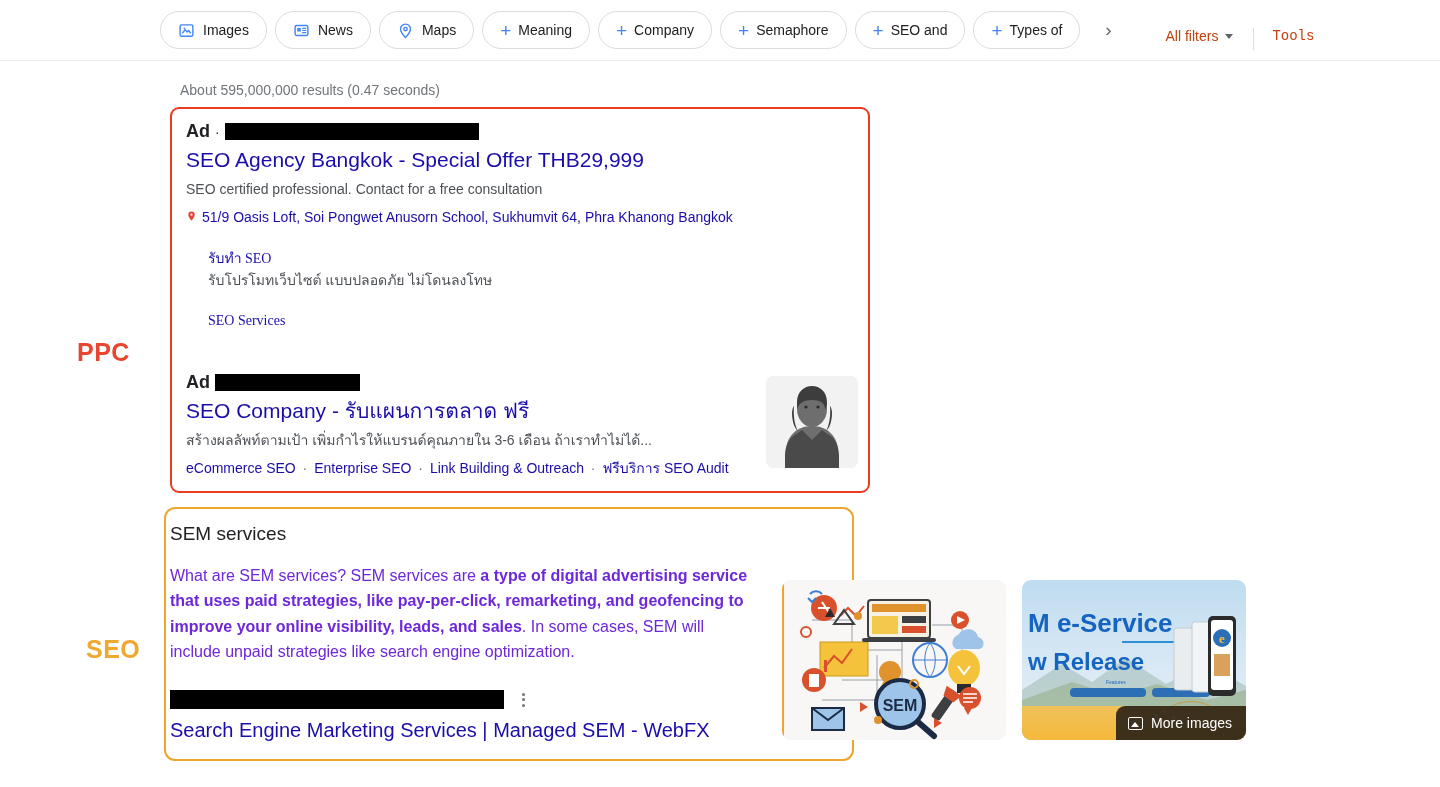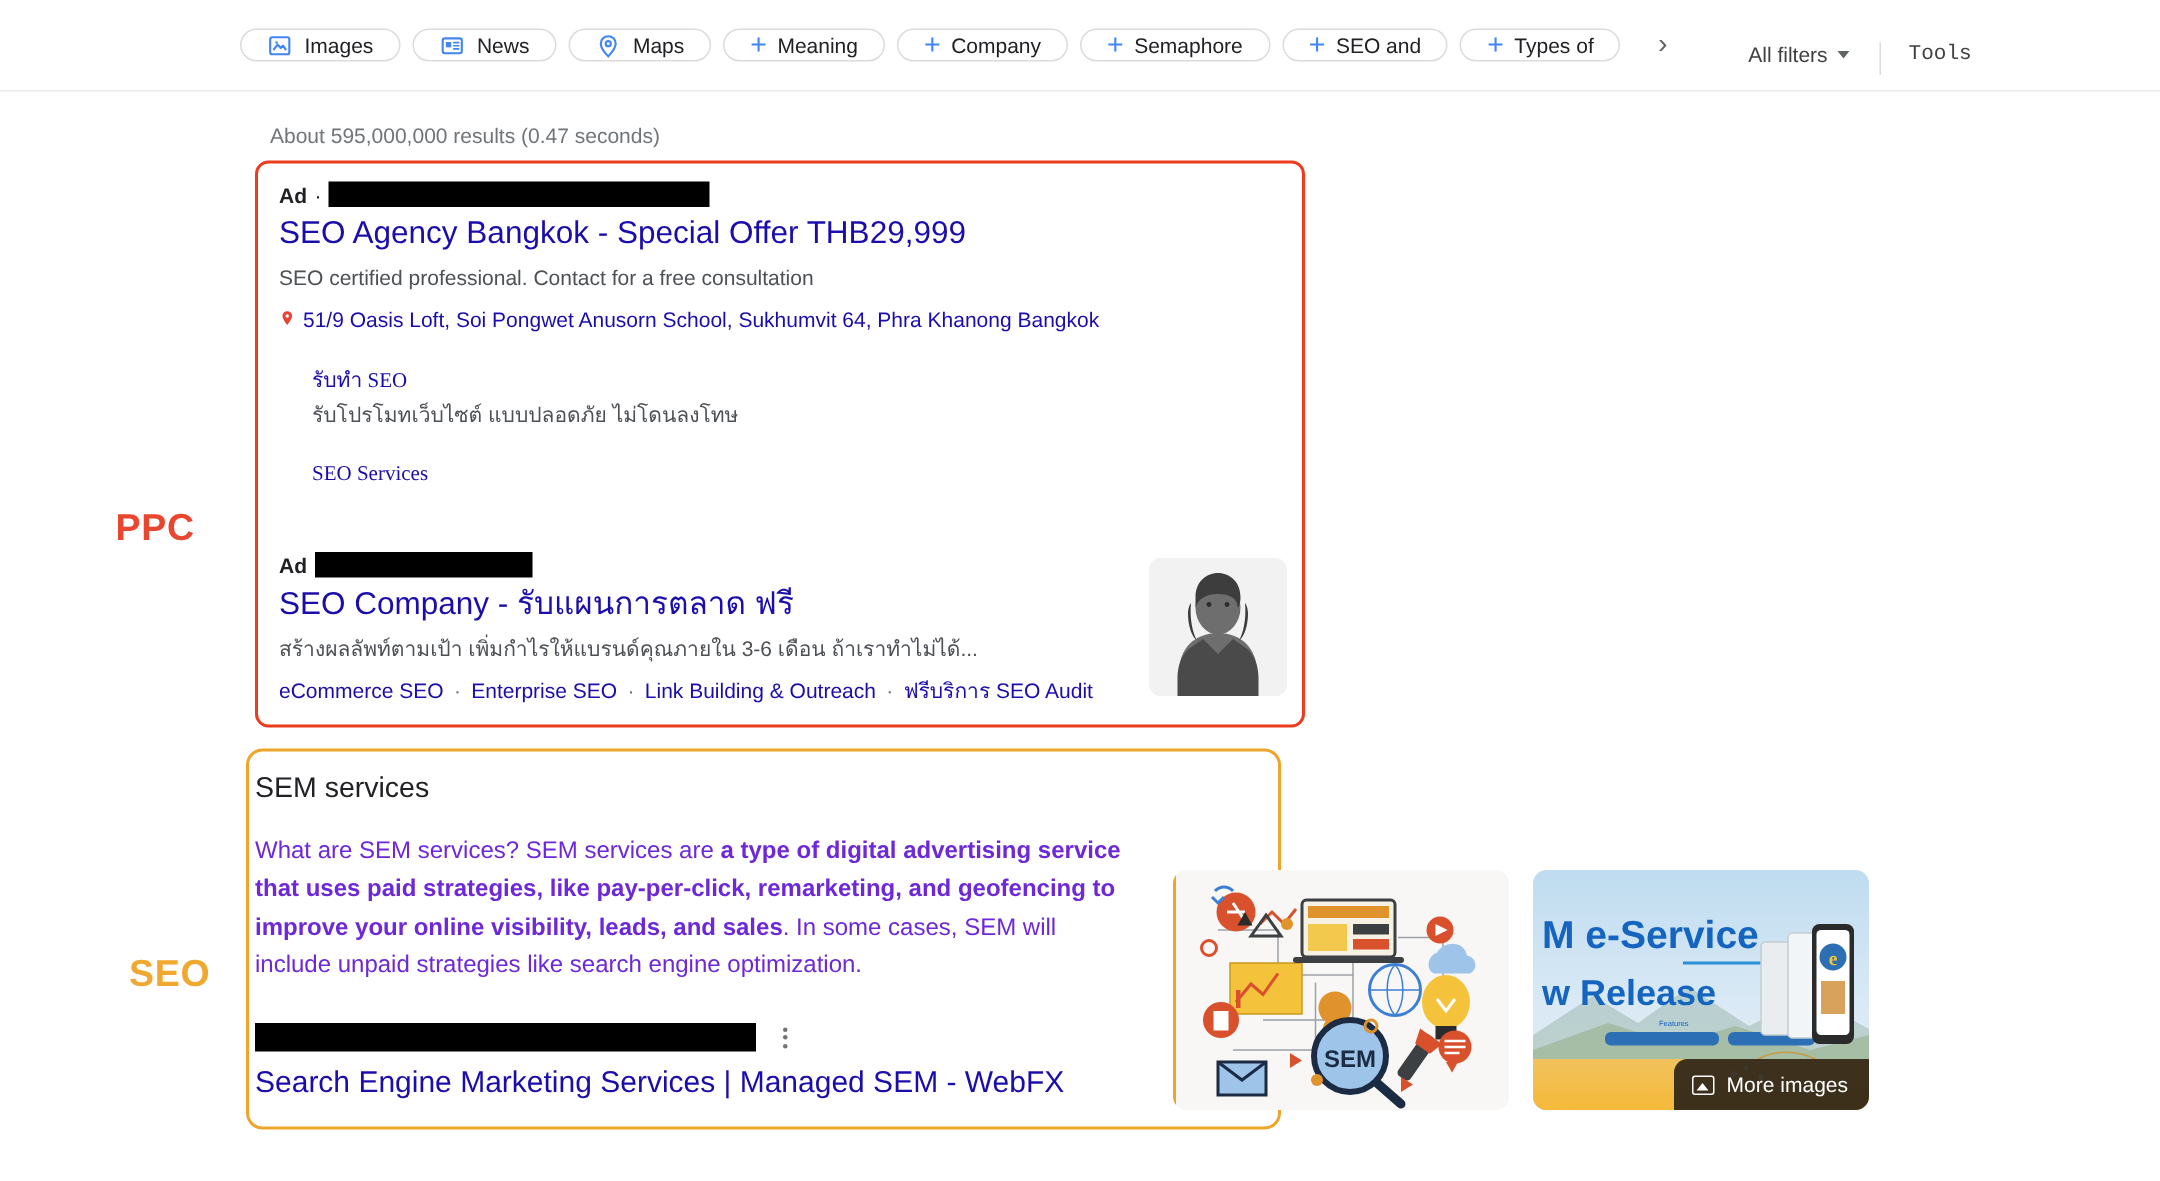--- a/index.html
+++ b/index.html
@@ -17,21 +17,21 @@
     position: relative;
     height: 61px;
     border-bottom: 1px solid #ebebeb;
     display: flex;
     align-items: center;
     padding-left: 160px;
   }
   .chips { display: flex; align-items: center; gap: 8px; }
   .chip {
     display: flex; align-items: center; gap: 8px;
-    height: 22px;
+    height: 38px;
     padding: 0 17px;
     border: 1px solid #dadce0;
     border-radius: 19px;
     background: #fff;
     font-size: 14px;
     color: #202124;
     white-space: nowrap;
     cursor: pointer;
   }
   .chip .ic { display: flex; align-items: center; color: #4285f4; }
@@ -42,21 +42,21 @@
   .arrow-next {
     margin-left: 14px;
     width: 28px; height: 28px;
     display: flex; align-items: center; justify-content: center;
     color: #5f6368; font-size: 19px;
     cursor: pointer;
   }
   .filters-right {
     display: flex; align-items: flex-end; gap: 0;
     margin-left: 33px;
-    font-size: 14px; color: #404040; margin-top: 12px;
+    font-size: 14px; color: #c2410c; margin-top: 12px;
   }
   .allfilters {
     display: flex; align-items: center; gap: 7px;
     padding: 6px 10px; cursor: pointer;
   }
   .caret {
     width: 0; height: 0;
     border-left: 4px solid transparent;
     border-right: 4px solid transparent;
     border-top: 5px solid #5f6368;
@@ -84,21 +84,21 @@
 
   
   .ppc-box {
     width: 700px;
     margin-left: 10px;
     border: 2px solid #ed3b1f;
     border-radius: 9px;
     padding: 12px 10px 12px 14px;
   }
   .ad-tagline { display: flex; align-items: center; gap: 5px; margin-bottom: 4px; }
-  .ad-label { font-size: 14px; font-weight: 700; color: #202124; }
+  .ad-label { font-size: 18px; font-weight: 700; color: #202124; }
   .ad-dot { font-size: 14px; color: #202124; }
   .redact { background: #000; display: inline-block; height: 17px; }
   .ad-title {
     font-size: 21px;
     line-height: 1.25;
     color: #1a0dab;
     margin: 5px 0 6px;
     cursor: pointer;
   }
   .ad-desc { font-size: 14px; color: #4d5156; line-height: 1.48; }

